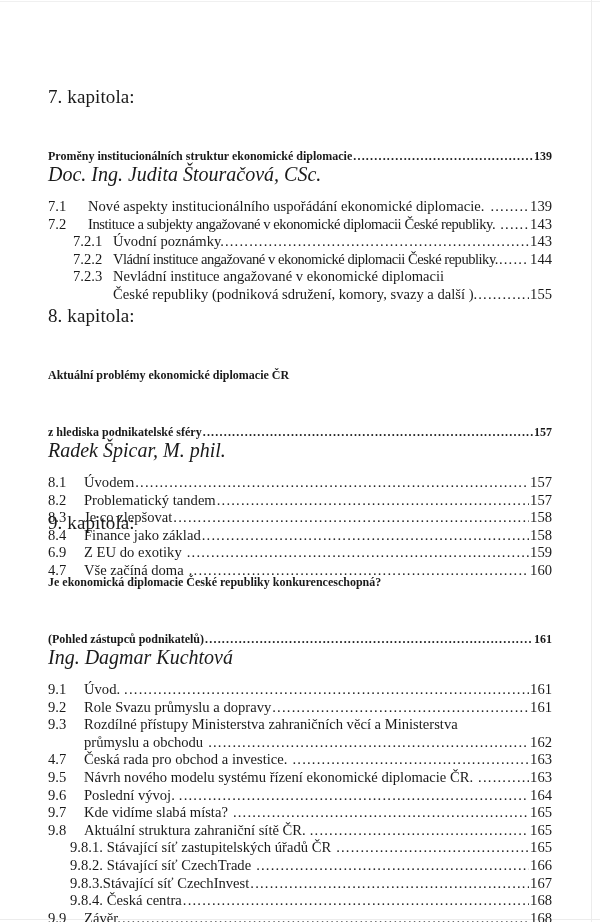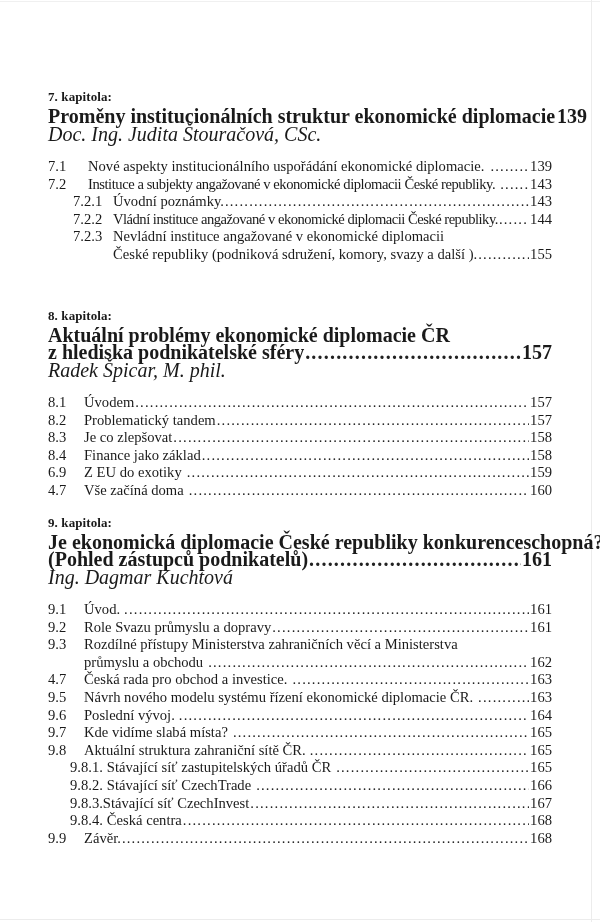--- a/index.html
+++ b/index.html
@@ -6,22 +6,22 @@
   body {
     width: 600px; height: 922px; background: #ffffff; position: relative; overflow: hidden;
     font-family: "Liberation Serif", "DejaVu Serif", serif; color: #1a1a1a;
   }
   .page-edge-right { position: absolute; top: 0; right: 8px; width: 1px; height: 922px; background: #ececec; }
   .page-edge-bottom { position: absolute; left: 0; bottom: 2px; width: 600px; height: 1px; background: #ececec; }
   .page-edge-top { position: absolute; left: 0; top: 1px; width: 600px; height: 1px; background: #f0f0f0; }
   .toc { position: absolute; left: 48px; top: 0; width: 504px; }
   .chapter { position: absolute; left: 0; width: 504px; }
   .ch7 { top: 86px; } .ch8 { top: 305px; } .ch9 { top: 512px; }
-  .ch-label { font-weight: bold; font-size: 13px; line-height: 22px; height: 22px; letter-spacing: 0.1px; }
-  .ch-title-line { font-weight: bold; font-size: 20px; line-height: 17px; height: 17px; display: flex; align-items: baseline; white-space: nowrap; }
+  .ch-label { font-weight: normal; font-size: 19px; line-height: 22px; height: 22px; letter-spacing: 0.1px; }
+  .ch-title-line { font-weight: bold; font-size: 12px; line-height: 17px; height: 17px; display: flex; align-items: baseline; white-space: nowrap; margin-top: 40px; }
   .ch-author { font-style: italic; font-size: 20px; line-height: 18px; height: 18px; }
   .entries { margin-top: 15px; }
   .entry { font-size: 14.6px; line-height: 17.6px; height: 17.6px; display: flex; align-items: baseline; white-space: nowrap; }
   .entry .num { flex: 0 0 auto; }
   .entry .title { flex: 0 0 auto; }
   .entry .dots, .ch-title-line .dots {
     flex: 1 1 auto; overflow: hidden; margin: 0 1px; letter-spacing: 1.2px; color: #222;
   }
   .entry .dots::before, .ch-title-line .dots::before {
     content: "....................................................................................................................................................................................................................................................";

